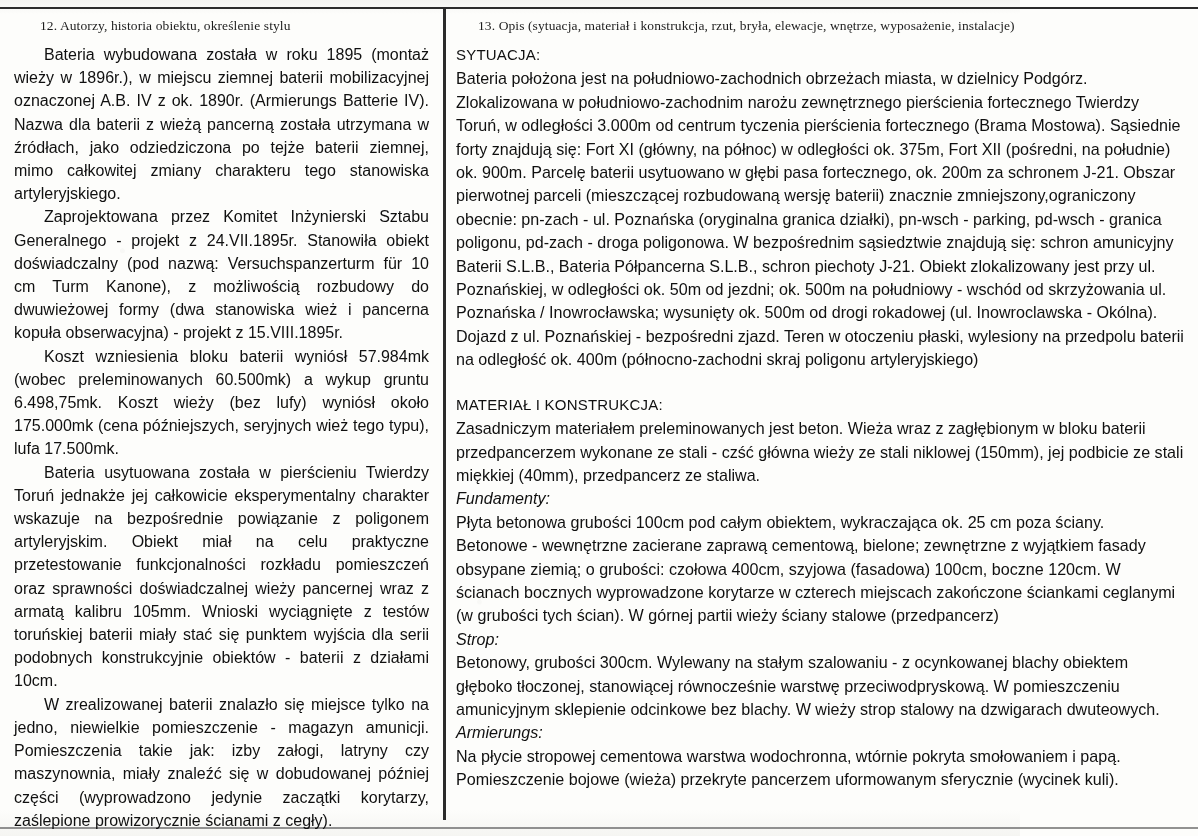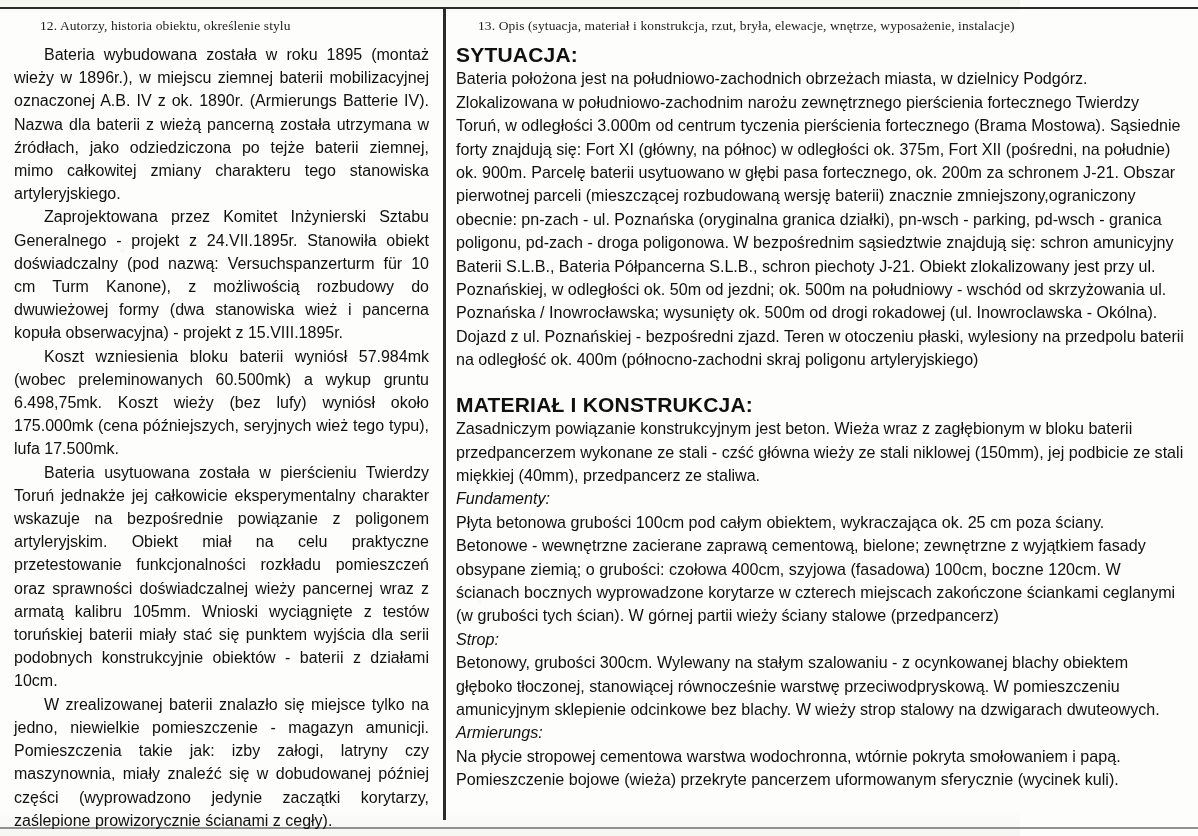--- a/index.html
+++ b/index.html
@@ -108,22 +108,22 @@
     line-height: 23.4px;
     color: #101010;
     transform-origin: left top;
     margin-top: 4px;
   }
   .body-right p {
     margin: 0;
     white-space: normal;
   }
   .body-right .section-head {
-    font-weight: bold;
-    font-size: 21px;
+    font-weight: normal;
+    font-size: 15px;
     letter-spacing: .2px;
     margin: 0 0 1px 0;
   }
   .body-right .sub-head {
     font-style: italic;
     font-size: 16.1px;
     margin: 0;
   }
   .spacer-md { height: 21px; }
 </style>
@@ -154,21 +154,21 @@
     <div class="field-caption caption-right">13. Opis (sytuacja, materiał i konstrukcja, rzut, bryła, elewacje, wnętrze, wyposażenie, instalacje)</div>
 
     <div class="body-right">
 
       <p class="section-head">SYTUACJA:</p>
       <p>Bateria położona jest na południowo-zachodnich obrzeżach miasta, w dzielnicy Podgórz. Zlokalizowana w południowo-zachodnim narożu zewnętrznego pierścienia fortecznego Twierdzy Toruń, w odległości 3.000m od centrum tyczenia pierścienia fortecznego (Brama Mostowa). Sąsiednie forty znajdują się: Fort XI (główny, na północ) w odległości ok. 375m, Fort XII (pośredni, na południe) ok. 900m. Parcelę baterii usytuowano w głębi pasa fortecznego, ok. 200m za schronem J-21. Obszar pierwotnej parceli (mieszczącej rozbudowaną wersję baterii) znacznie zmniejszony,ograniczony obecnie: pn-zach - ul. Poznańska (oryginalna granica działki), pn-wsch - parking, pd-wsch - granica poligonu, pd-zach -  droga poligonowa. W bezpośrednim sąsiedztwie znajdują się: schron amunicyjny Baterii S.L.B., Bateria Półpancerna S.L.B., schron piechoty J-21. Obiekt zlokalizowany jest przy ul. Poznańskiej, w odległości ok. 50m od jezdni; ok. 500m na południowy - wschód od skrzyżowania ul. Poznańska / Inowrocławska; wysunięty ok. 500m od drogi rokadowej (ul. Inowroclawska - Okólna). Dojazd z ul. Poznańskiej - bezpośredni zjazd. Teren w otoczeniu płaski, wylesiony na przedpolu baterii na odległość ok. 400m (północno-zachodni skraj poligonu artyleryjskiego)</p>
 
       <div class="spacer-md"></div>
 
       <p class="section-head">MATERIAŁ I KONSTRUKCJA:</p>
-      <p>Zasadniczym powiązanie konstrukcyjnym jest beton. Wieża wraz z zagłębionym w bloku baterii przedpancerzem wykonane ze stali - czść główna wieży ze stali niklowej (150mm), jej podbicie ze stali miękkiej (40mm), przedpancerz ze staliwa.</p>
+      <p>Zasadniczym materiałem preleminowanych jest beton. Wieża wraz z zagłębionym w bloku baterii przedpancerzem wykonane ze stali - czść główna wieży ze stali niklowej (150mm), jej podbicie ze stali miękkiej (40mm), przedpancerz ze staliwa.</p>
 
       <p class="sub-head">Fundamenty:</p>
       <p>Płyta betonowa grubości 100cm pod całym obiektem, wykraczająca ok. 25 cm poza ściany.</p>
 
       <p>Betonowe - wewnętrzne zacierane zaprawą cementową, bielone; zewnętrzne z wyjątkiem fasady obsypane ziemią; o grubości: czołowa 400cm, szyjowa (fasadowa) 100cm, boczne 120cm. W ścianach bocznych wyprowadzone korytarze w czterech miejscach zakończone ściankami ceglanymi (w grubości tych ścian). W górnej partii wieży ściany stalowe (przedpancerz)</p>
 
       <p class="sub-head">Strop:</p>
       <p>Betonowy, grubości 300cm. Wylewany na stałym szalowaniu - z ocynkowanej blachy obiektem głęboko tłoczonej, stanowiącej równocześnie warstwę przeciwodpryskową. W pomieszczeniu amunicyjnym sklepienie odcinkowe bez blachy. W wieży strop stalowy na dzwigarach dwuteowych.</p>
 
       <p class="sub-head">Armierungs:</p>

